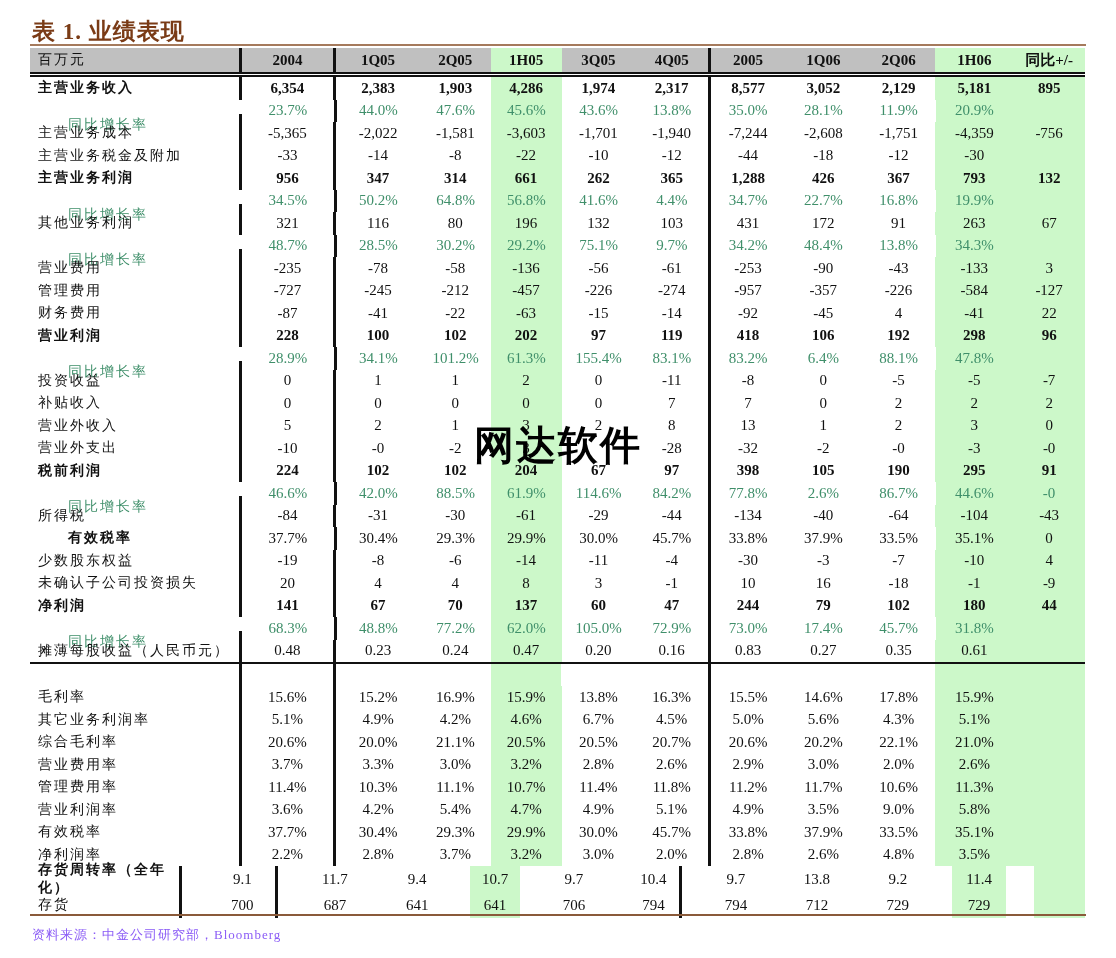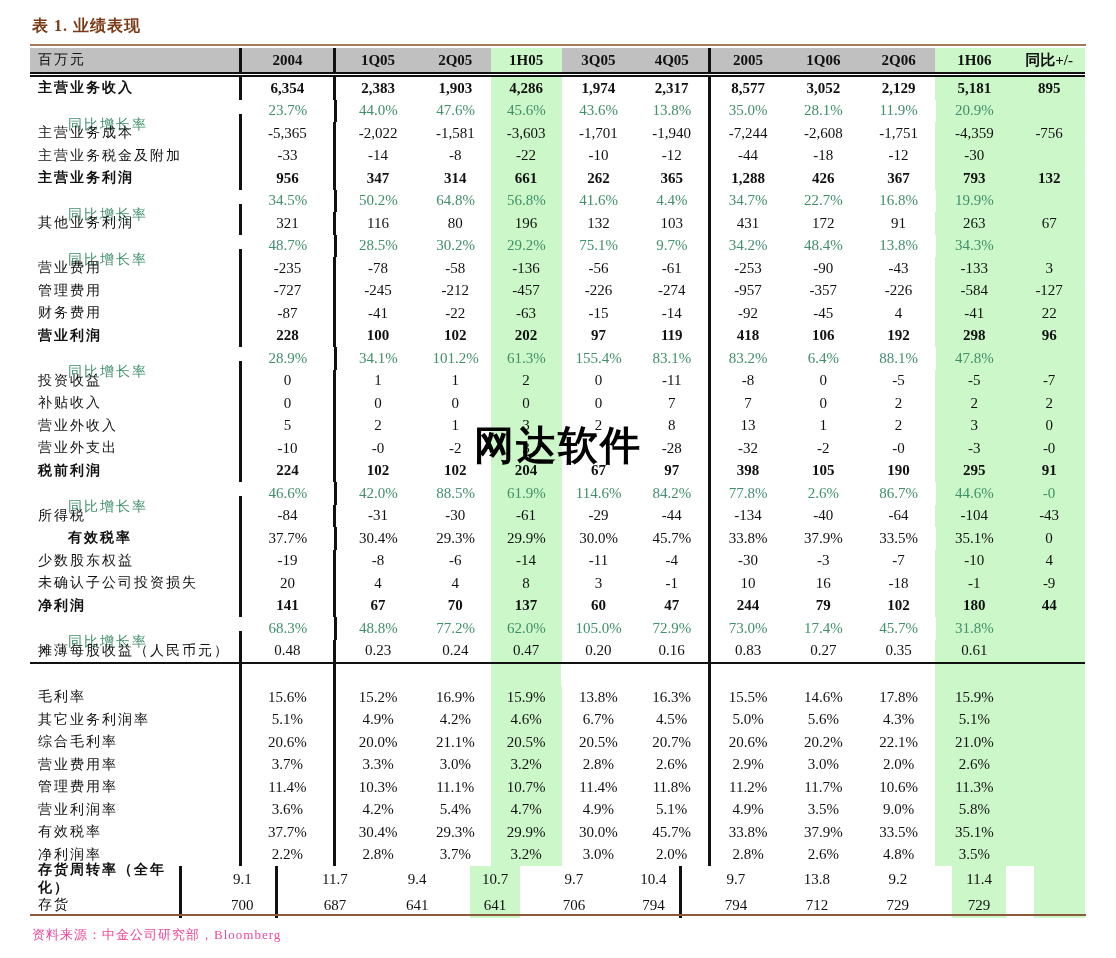--- a/index.html
+++ b/index.html
@@ -1,18 +1,18 @@
 <!DOCTYPE html>
 <html><head>
 <meta charset="utf-8">
 <style>
   html, body { margin:0; padding:0; background:#ffffff; }
   body { width:1116px; height:958px; position:relative; overflow:hidden;
          font-family:"Liberation Serif","DejaVu Serif",serif; color:#111; }
-  .title { position:absolute; left:32px; top:16px; font-size:16px; font-weight:bold; color:#7a3b16; letter-spacing:1px; }
+  .title { position:absolute; left:32px; top:16px; font-size:23px; font-weight:bold; color:#7a3b16; letter-spacing:1px; }
   .title-rule { position:absolute; left:30px; top:44px; width:1056px; height:2px; background:#a57a5c; }
   .tbl { position:absolute; left:30px; top:48px; width:1055px; }
   .row { position:relative; height:22.5px; display:flex; align-items:center; }
   .cell { height:100%; display:flex; align-items:center; justify-content:center; font-size:15px; box-sizing:border-box; }
   .lbl { justify-content:flex-start; padding-left:8px; font-family:"DejaVu Serif","Liberation Serif",serif; font-size:14px; letter-spacing:2px; }
   .lbl.indent { padding-left:38px;margin-top:28px; }
   .lbl.indent2 { padding-left:38px; }
   .c0{width:215px} .c1{width:96px} .c2{width:85px} .c3{width:72px} .c4{width:72px}
   .c5{width:75px} .c6{width:77px} .c7{width:75px} .c8{width:78px} .c9{width:75px}
   .c10{width:79px} .c11{width:73px}
@@ -21,21 +21,21 @@
   .green { background:#ccf8c9; }
   .vl { border-right:3px solid #111; }
   .bold { font-weight:bold; }
   .bold .lbl { font-weight:bold; }
   .growth { color:#3f8f6a; }
   .dbl { height:5px; border-top:2px solid #111; border-bottom:2px solid #111; box-sizing:border-box; position:relative; }
   .sep { height:2px; background:#111; }
   .gap { height:22px; }
   .tall { height:26px;gap:28px; }
   .src-rule { position:absolute; left:30px; top:914px; width:1056px; height:2px; background:#8a5a3a; }
-  .source { position:absolute; left:32px; top:926px; font-size:13px; color:#ec4899; letter-spacing:1px; }
+  .source { position:absolute; left:32px; top:926px; font-size:13px; color:#8b5cf6; letter-spacing:1px; }
   .watermark { position:absolute; left:474px; top:418px; font-size:40px; font-weight:900; color:#000;
                font-family:"DejaVu Sans","Liberation Sans",sans-serif; letter-spacing:2px; }
 </style>
 </head>
 <body>
 
 <div class="title">表 1. 业绩表现</div>
 <div class="title-rule"></div>
 
 <div class="tbl" id="tbl">

